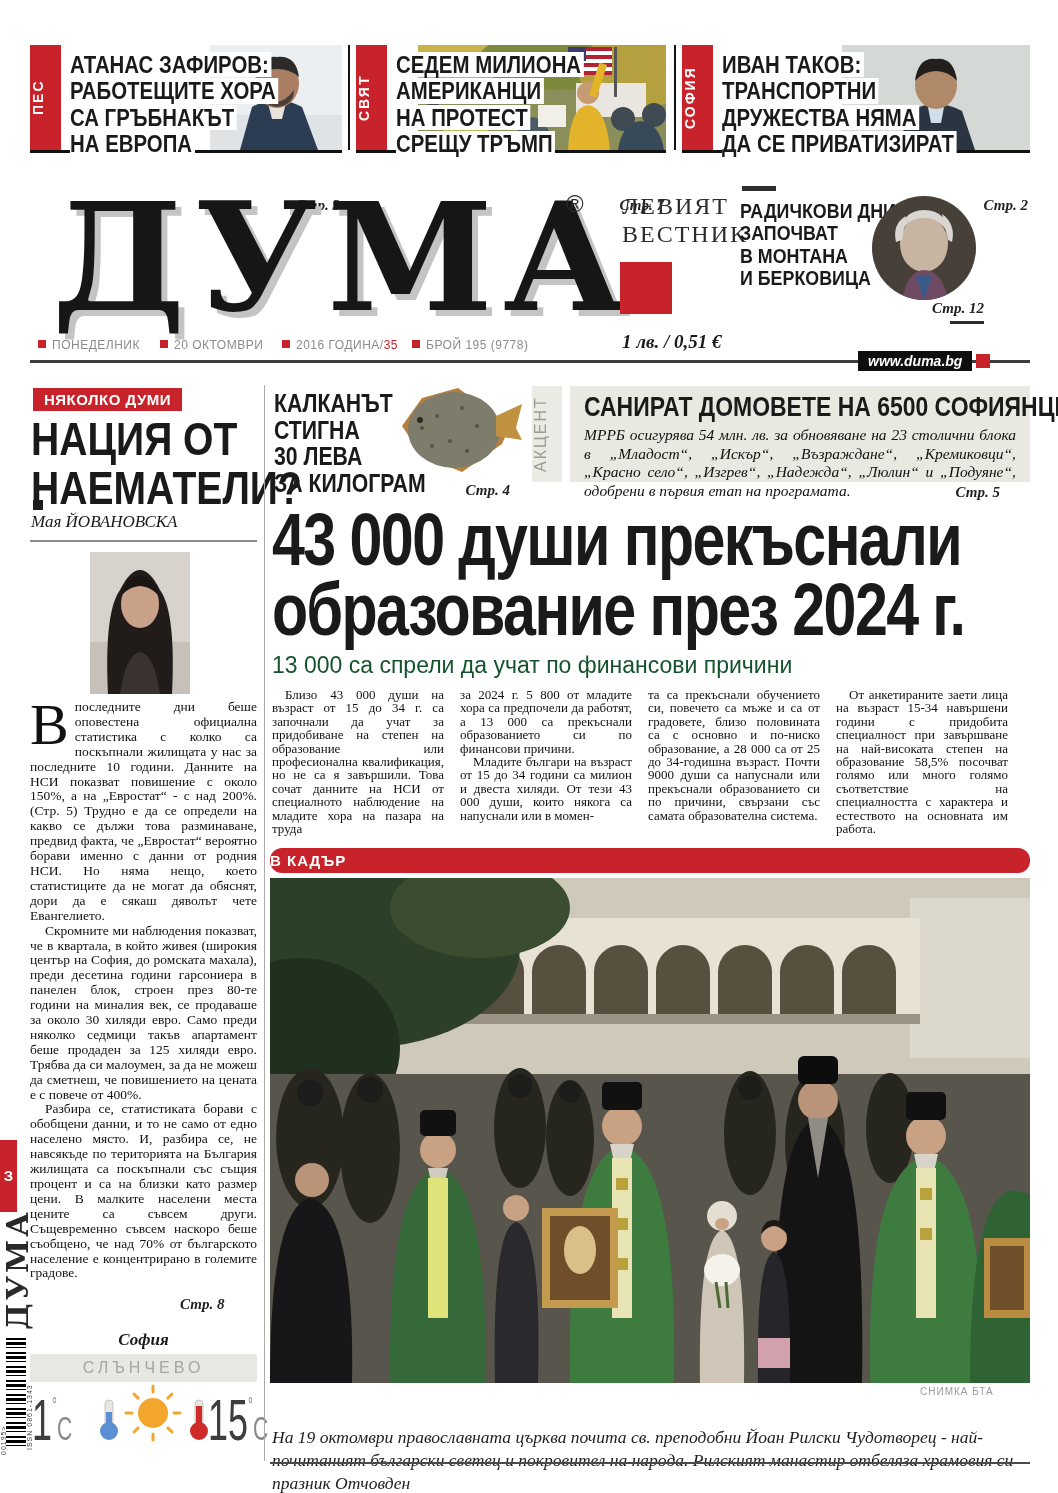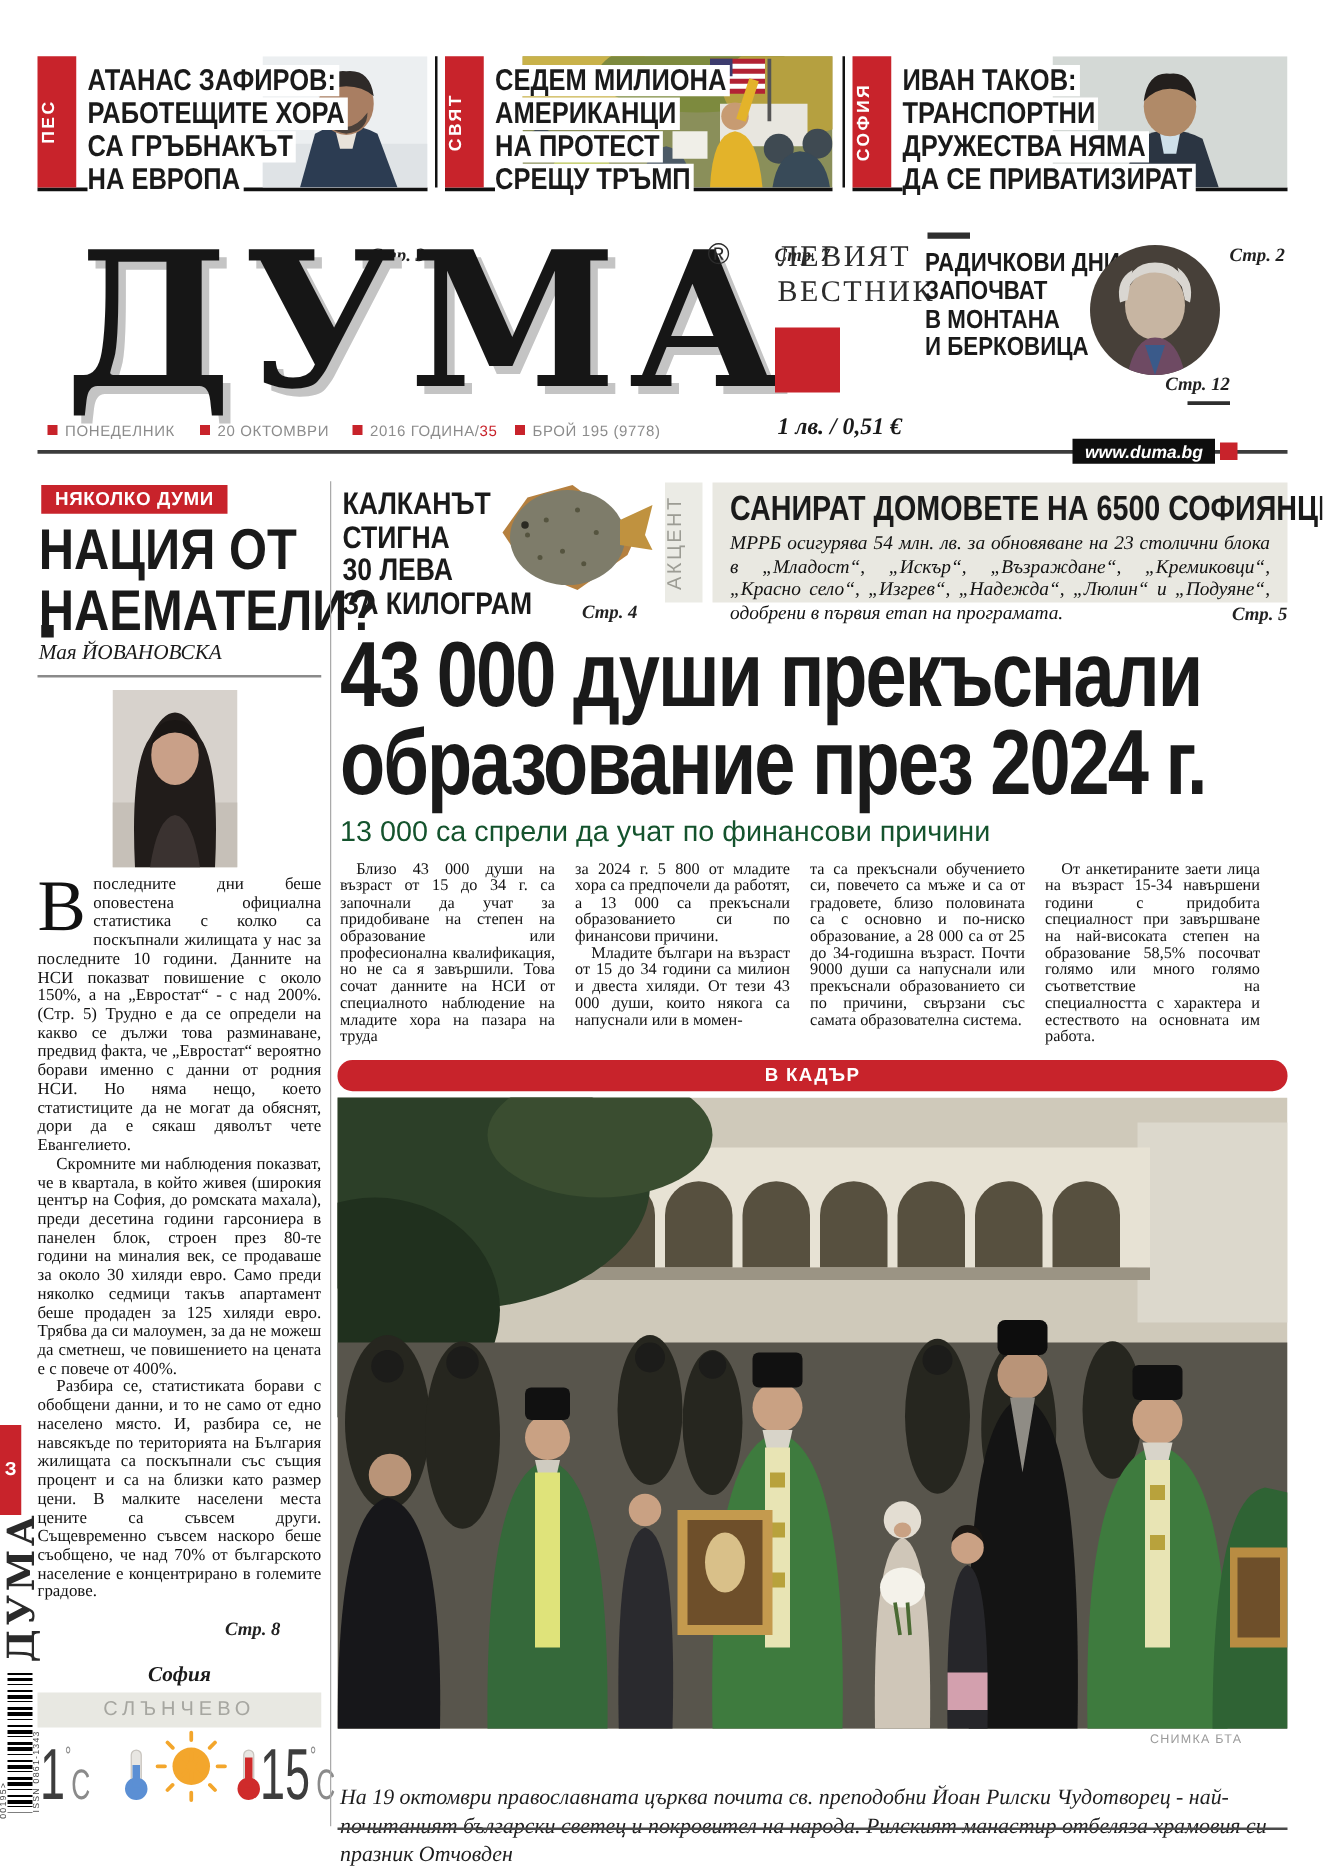--- a/index.html
+++ b/index.html
@@ -61,21 +61,21 @@
   
   .lead-h{font-size:74px;font-weight:bold;letter-spacing:-2px;line-height:0.95;
           transform:scaleX(0.8);transform-origin:0 0;white-space:nowrap;}
   .sub-h{font-size:23px;color:#14532d;}
   .cols{display:flex;gap:16px;}
   .col{width:172px;font-family:"Liberation Serif",serif;font-size:13px;line-height:13.4px;
        text-align:justify;color:#111;overflow:hidden;}
   .col p{margin:0;}
   .col p.ind{text-indent:13px;}
   .kadar{background:var(--red);color:#fff;font-weight:bold;font-size:15px;letter-spacing:1px;
-         text-align:center;line-height:25px;border-radius:12px;}
+         text-align:left;line-height:25px;border-radius:12px;}
   .credit{font-size:10px;color:#9a9a9a;letter-spacing:1px;text-align:left;}
   .caption{font-family:"Liberation Serif",serif;font-style:italic;font-size:17.5px;line-height:1.3;color:#1d1d1d;}
   
   .vlogo{writing-mode:vertical-rl;transform:rotate(180deg);font-family:"DejaVu Serif",serif;
          font-weight:bold;font-size:30px;color:#2a2a2a;letter-spacing:3px;}
   .barcode{background:repeating-linear-gradient(to bottom,#000 0 2px,#fff 2px 4px,#000 4px 7px,#fff 7px 9px,#000 9px 10px,#fff 10px 14px);}
   .tiny-rot{writing-mode:vertical-rl;transform:rotate(180deg);font-size:7px;color:#444;letter-spacing:1px;}
   :root,.page{--red:#c8232b;}
 </style>
 </head>
@@ -290,21 +290,21 @@
   <div class="abs pref" style="left:440px;top:482px;width:70px;text-align:right;">Стр. 4</div>
 
   <div class="abs akcent" style="left:532px;top:386px;width:30px;height:96px;">
       <span>АКЦЕНТ</span>
     </div>
 
   <div class="abs renov" style="left:570px;top:386px;width:460px;height:96px;">
     <div class="cond" style="font-size:28px;margin:6px 0 0 14px;"><span class="sx" style="transform:scaleX(0.82);display:inline-block;">САНИРАТ ДОМОВЕТЕ НА 6500 СОФИЯНЦИ</span></div>
     <div class="rtext">МРРБ осигурява 54 млн. лв. за обновяване на 23 столични блока в „Младост“, „Искър“, „Възраждане“, „Кремиковци“, „Красно село“, „Изгрев“, „Надежда“, „Люлин“ и „Подуяне“, одобрени в първия етап на програмата.</div>
   </div>
-  <div class="abs pref" style="left:950px;top:484px;width:80px;text-align:right;">Стр. 5</div>
+  <div class="abs pref" style="left:920px;top:484px;width:80px;text-align:right;">Стр. 5</div>
 
   <div class="abs" style="left:272px;top:505px;">
     <div class="lead-h">43 000 души прекъснали</div>
     <div class="lead-h">образование през 2024 г.</div>
   </div>
   <div class="abs sub-h" style="left:272px;top:652px;">13 000 са спрели да учат по финансови причини</div>
 
   <div class="abs cols" style="left:272px;top:688px;width:760px;height:160px;">
     <div class="col">
       <p class="ind">Близо 43 000 души на възраст от 15 до 34 г. са започнали да учат за придобиване на степен на образование или професионална квалификация, но не са я завършили. Това сочат данните на НСИ от специалното наблюдение на младите хора на пазара на труда</p>

